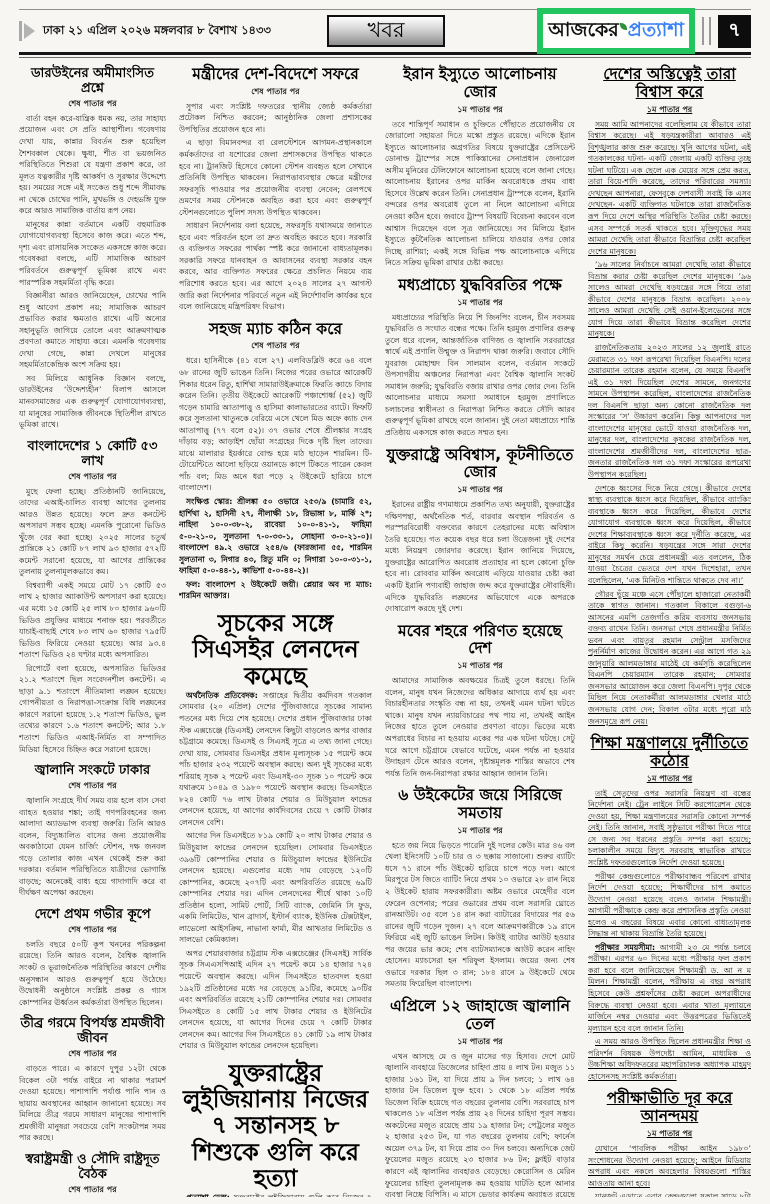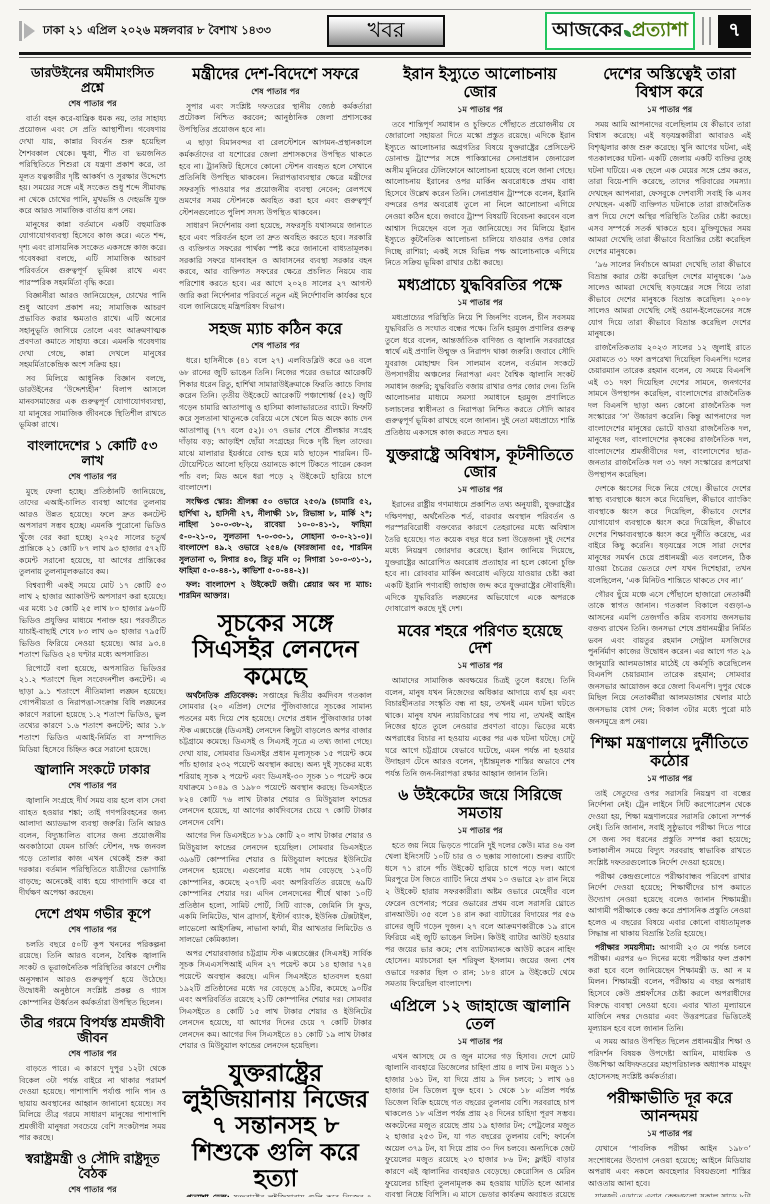--- a/index.html
+++ b/index.html
@@ -5,33 +5,33 @@
   html,body{margin:0;padding:0;background:#c9c7c2;font-family:"DejaVu Sans","Liberation Sans",sans-serif;}
   .page{width:770px;height:1204px;margin:0 auto;background:#f7f6f2;overflow:hidden;box-sizing:border-box;padding:0 19px;position:relative;}
   .rule-top{border-top:1px solid #8f8f8f;margin-top:9px;}
   .hdr{display:flex;align-items:center;justify-content:space-between;height:42px;}
   .hleft{display:flex;align-items:center;gap:8px;min-width:250px;}
   .marker{display:inline-block;width:0;height:0;border-left:11px solid #b3b3b3;border-top:8px solid transparent;border-bottom:8px solid transparent;position:relative;}
   .marker-bar{display:inline-block;width:3px;height:20px;background:#a9a9a9;margin-right:-6px;}
   .dateline{font-weight:bold;font-size:11.5px;color:#111;white-space:nowrap;}
   .kbox{border:2px solid #101010;background:linear-gradient(180deg,#ffffff 0%,#d9d9d9 40%,#8e8e8e 100%);padding:2px 38px;font-weight:normal;font-size:21px;color:#000;line-height:1.1;}
   .hright{display:flex;align-items:center;gap:7px;min-width:250px;justify-content:flex-end;}
-  .mast{border:2px solid #22c55e;padding:1px 5px;font-weight:bold;font-size:19px;background:#fdfdfb;white-space:nowrap;display:inline-flex;align-items:flex-end;}
+  .mast{border:6px solid #22c55e;padding:1px 5px;font-weight:bold;font-size:19px;background:#fdfdfb;white-space:nowrap;display:inline-flex;align-items:center;}
   .m1{color:#101010;}
   .leaf{display:inline-block;width:7px;height:7px;background:#2f8f3a;border-radius:0 80% 0 80%;margin:0 1px 10px 1px;}
-  .m2{color:#4d7c0f;}
+  .m2{color:#3b82f6;}
   .vdiv{display:inline-block;width:5px;height:28px;border-left:2px solid #9a9a9a;border-right:2px solid #9a9a9a;}
   .pagenum{display:inline-flex;align-items:center;justify-content:center;width:33px;height:33px;background:#0d0d0d;color:#fff;font-weight:bold;font-size:19px;}
   .rule-dbl{border-top:3px solid #161616;border-bottom:1px solid #6e6e6e;height:2px;}
   main{display:flex;gap:13px;margin-top:5px;}
   .col{overflow:hidden;height:1134px;}
   .c0{width:147px;flex:none;}
   .c1{width:193px;flex:none;}
   .c2{width:190px;flex:none;}
-  .c3{flex:1;}
+  .c3{flex:1;text-decoration:underline;}
   article{margin-bottom:8px;}
   h2{text-align:center;font-weight:bold;color:#000;margin:3px 0 1px;line-height:1.15;}
   .hl-s{font-size:13px;}
   .hl-m{font-size:15.5px;}
   .hl-l{font-size:23.5px;line-height:1.12;}
   .cont{text-align:center;font-size:8px;font-weight:bold;color:#222;margin:0 0 3px;}
   p.b{font-size:7.7px;line-height:1.5;text-align:justify;margin:0 0 2px;text-indent:7px;color:#1b1b1b;}
   p.b b{color:#000;}
 </style>
 </head>

